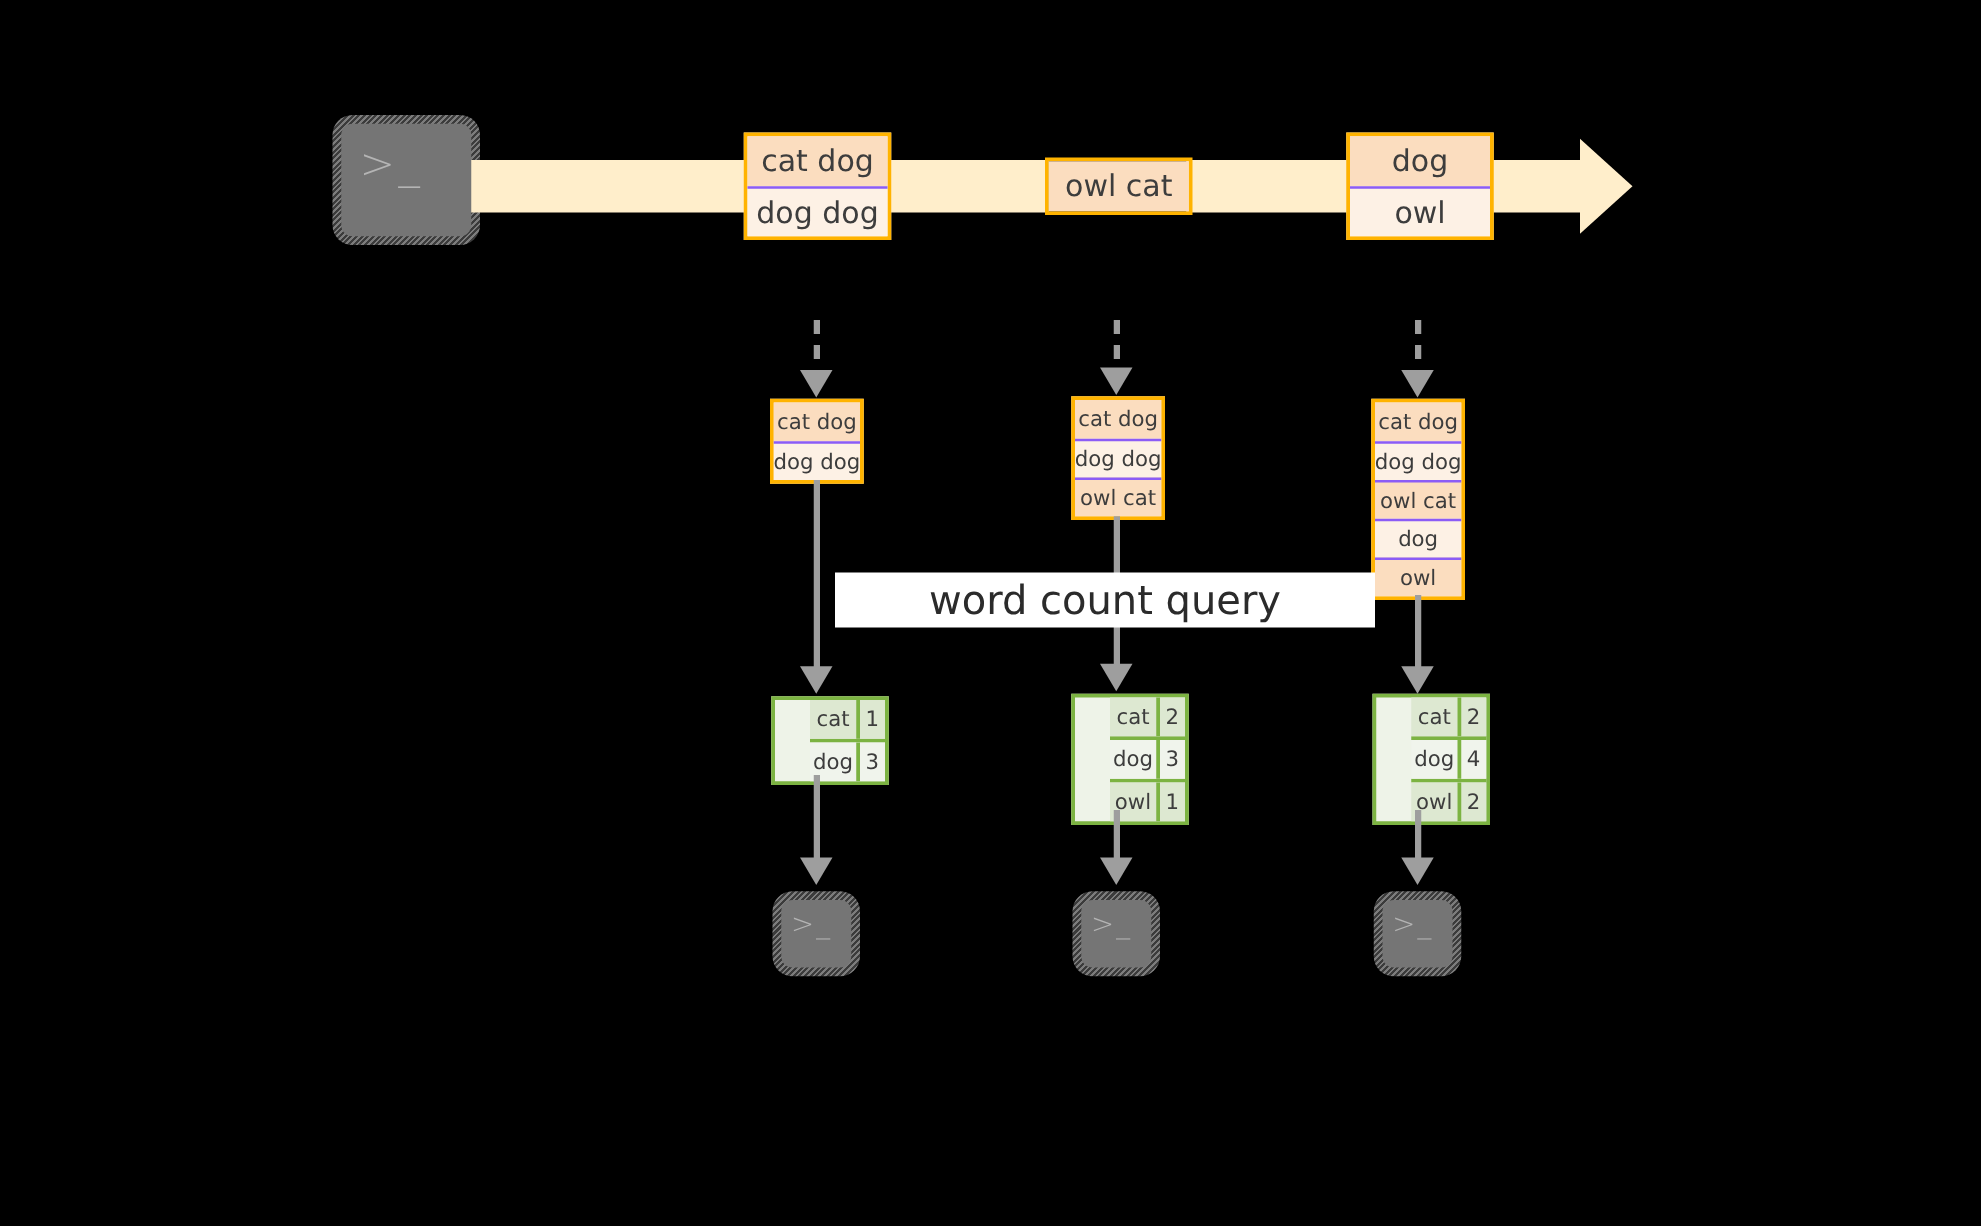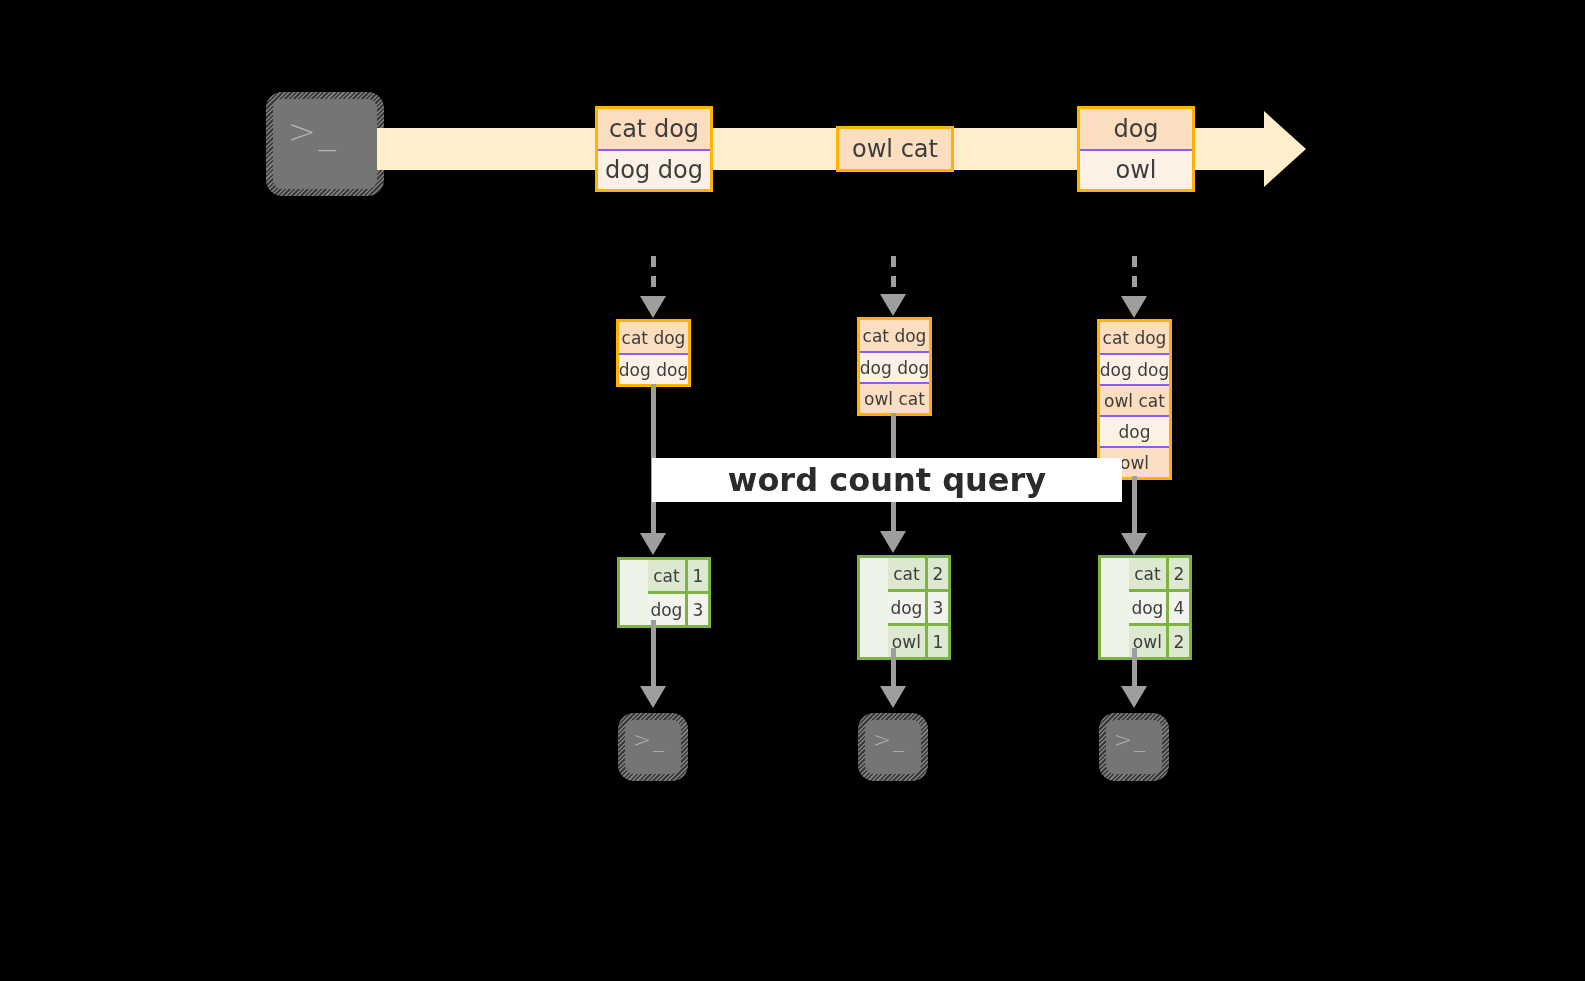--- a/index.html
+++ b/index.html
@@ -213,21 +213,21 @@
 
   <div class="conn" style="left:651px; top:384px; height:152px;"></div>
   <div class="arrowhead" style="left:640px; top:533px;"></div>
 
   <div class="conn" style="left:891px; top:413px; height:121px;"></div>
   <div class="arrowhead" style="left:880px; top:531px;"></div>
 
   <div class="conn" style="left:1132px; top:476px; height:60px;"></div>
   <div class="arrowhead" style="left:1121px; top:533px;"></div>
 
-  <div class="query-banner" style="left:652px; top:458px; width:470px; height:44px;font-weight:bold;">
+  <div class="query-banner" style="left:668px; top:458px; width:432px; height:44px;">
     <span>word count query</span>
   </div>
 
   <div class="res-box" style="left:617px; top:557px; width:94px;">
     <div class="res-row shade-a">
       <span class="k">cat</span>
       <span class="v">1</span>
     </div>
     <div class="res-row shade-b">
       <span class="k">dog</span>

